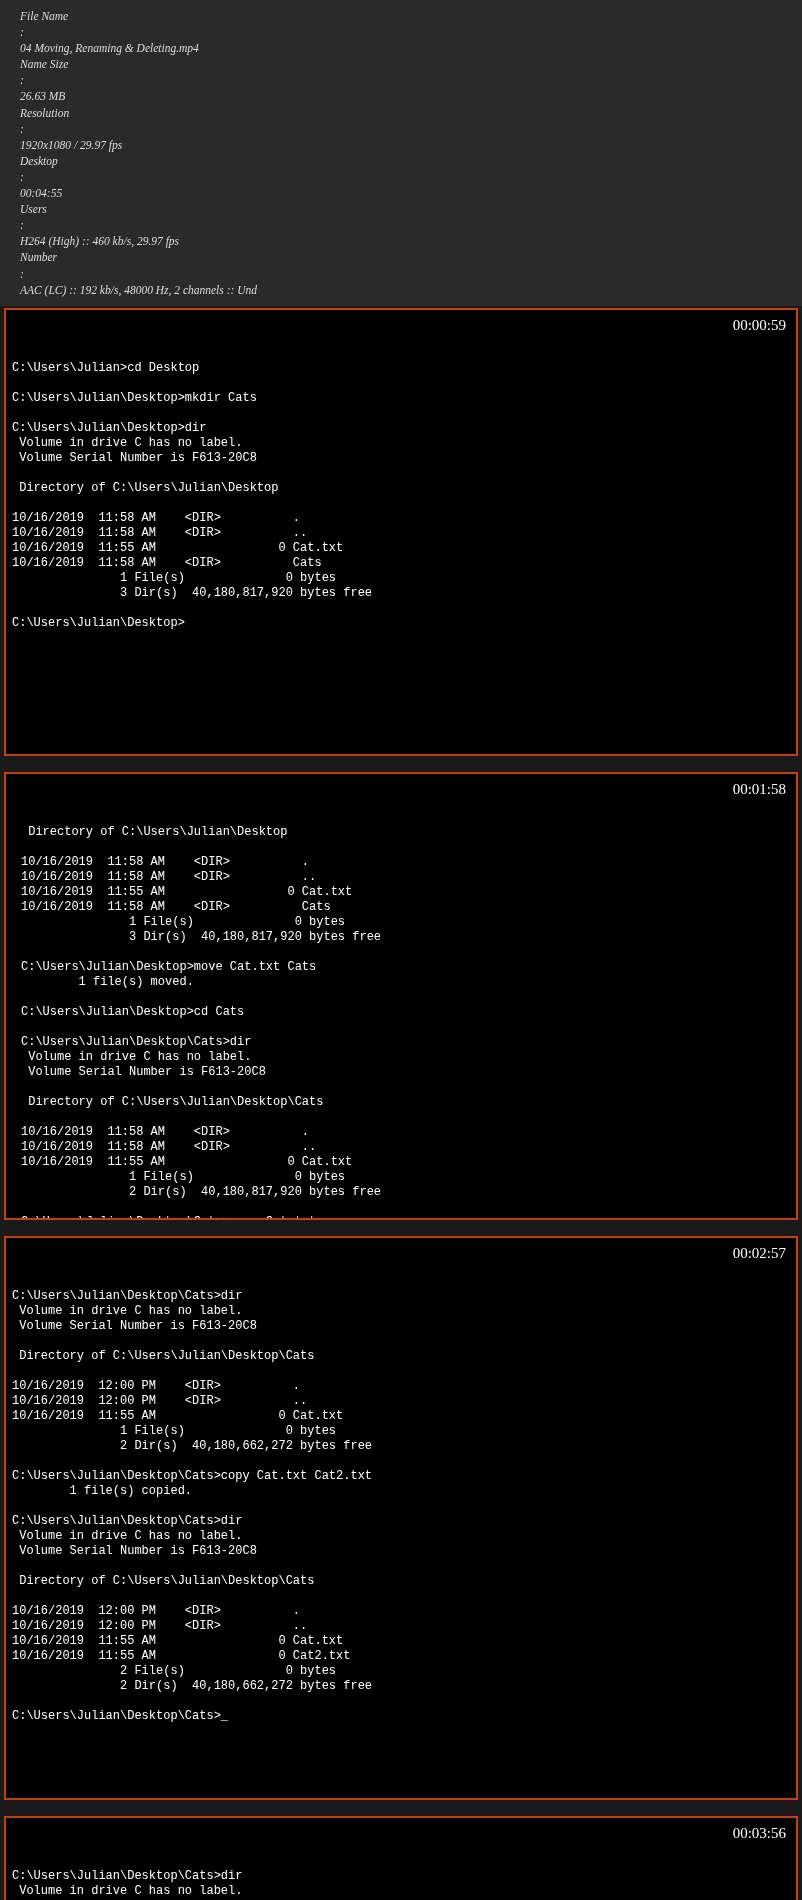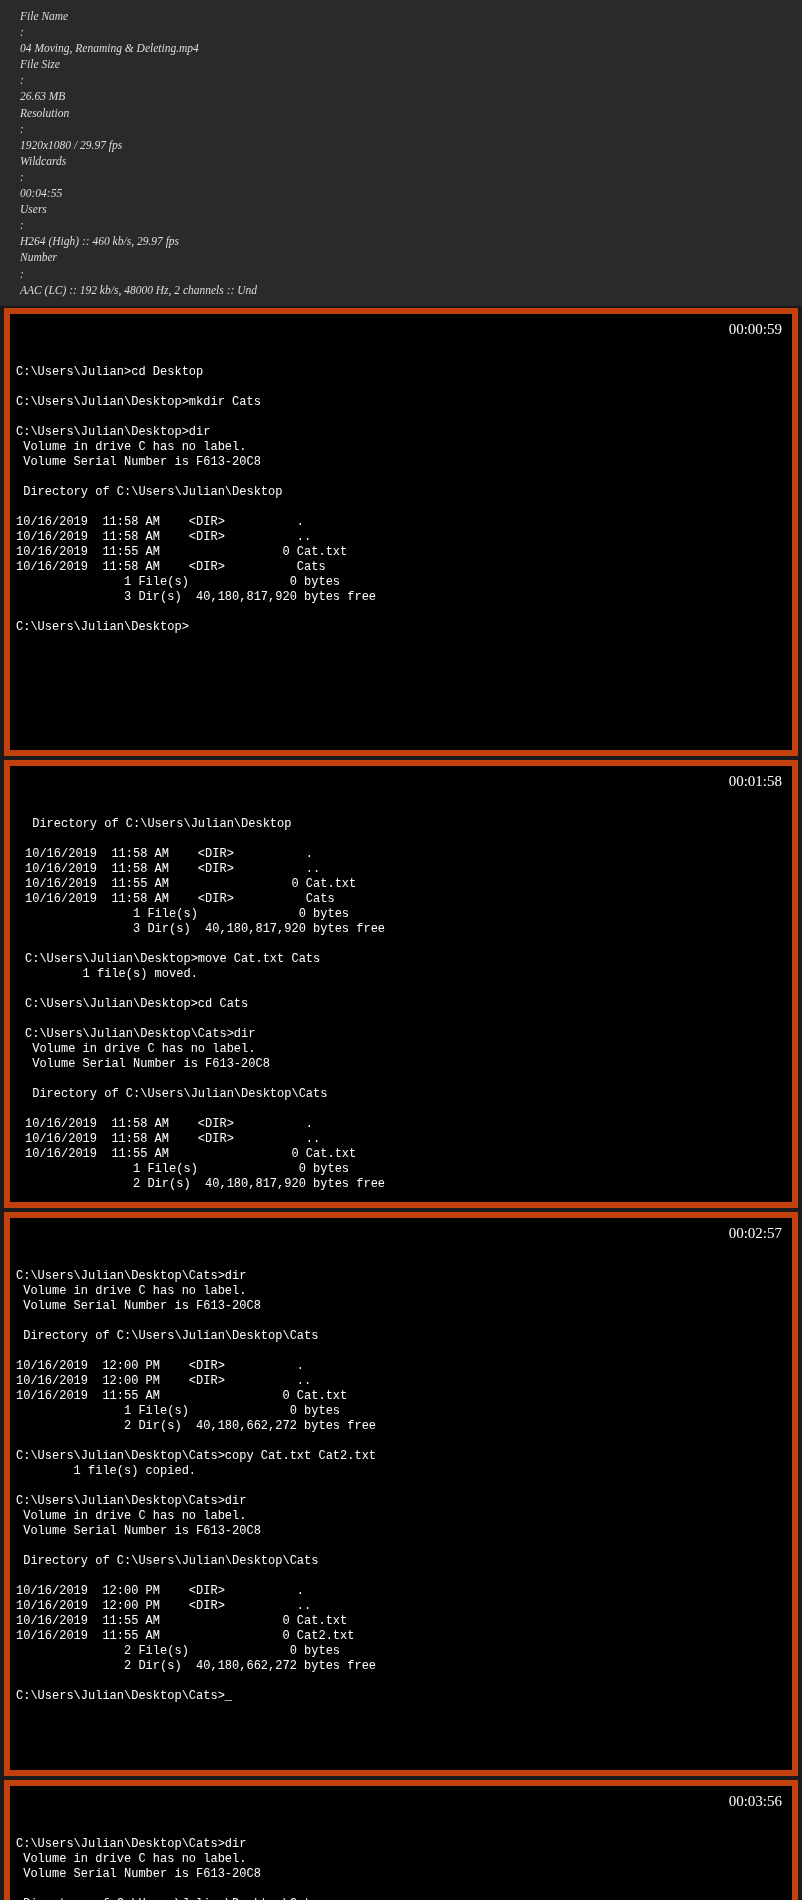--- a/index.html
+++ b/index.html
@@ -19,22 +19,22 @@
     color: #ddd;
     font-family: Georgia, 'Times New Roman', serif;
   }
   .meta-row { display: flex; flex-direction: column; }
   .meta-label { width: 75px; }
   .meta-sep { width: 14px; }
   .frame {
     position: relative;
     background: #000;
     color: #fff;
-    margin: 2px 4px 4px 4px;
-    border: 6px solid #c2410c;
+    margin: 2px 4px 16px 4px;
+    border: 2px solid #c2410c;
     padding: 6px 6px;
     font-family: 'Consolas', 'Courier New', monospace;
     font-size: 12px;
     line-height: 1.25;
     white-space: pre;
     overflow: hidden;
   }
   .timestamp {
     position: absolute;
     top: 6px;
@@ -77,31 +77,31 @@
 </head>
 <body>
 
 <div class="meta-block">
   <div class="meta-row">
     <span class="meta-label">File Name</span>
     <span class="meta-sep">:</span>
     <span>04 Moving, Renaming &amp; Deleting.mp4</span>
   </div>
   <div class="meta-row">
-    <span class="meta-label">File Size</span>
+    <span class="meta-label">Name Size</span>
     <span class="meta-sep">:</span>
     <span>26.63 MB</span>
   </div>
   <div class="meta-row">
     <span class="meta-label">Resolution</span>
     <span class="meta-sep">:</span>
     <span>1920x1080 / 29.97 fps</span>
   </div>
   <div class="meta-row">
-    <span class="meta-label">Wildcards</span>
+    <span class="meta-label">Desktop</span>
     <span class="meta-sep">:</span>
     <span>00:04:55</span>
   </div>
   <div class="meta-row">
     <span class="meta-label">Users</span>
     <span class="meta-sep">:</span>
     <span>H264 (High) :: 460 kb/s, 29.97 fps</span>
   </div>
   <div class="meta-row">
     <span class="meta-label">Number</span>

